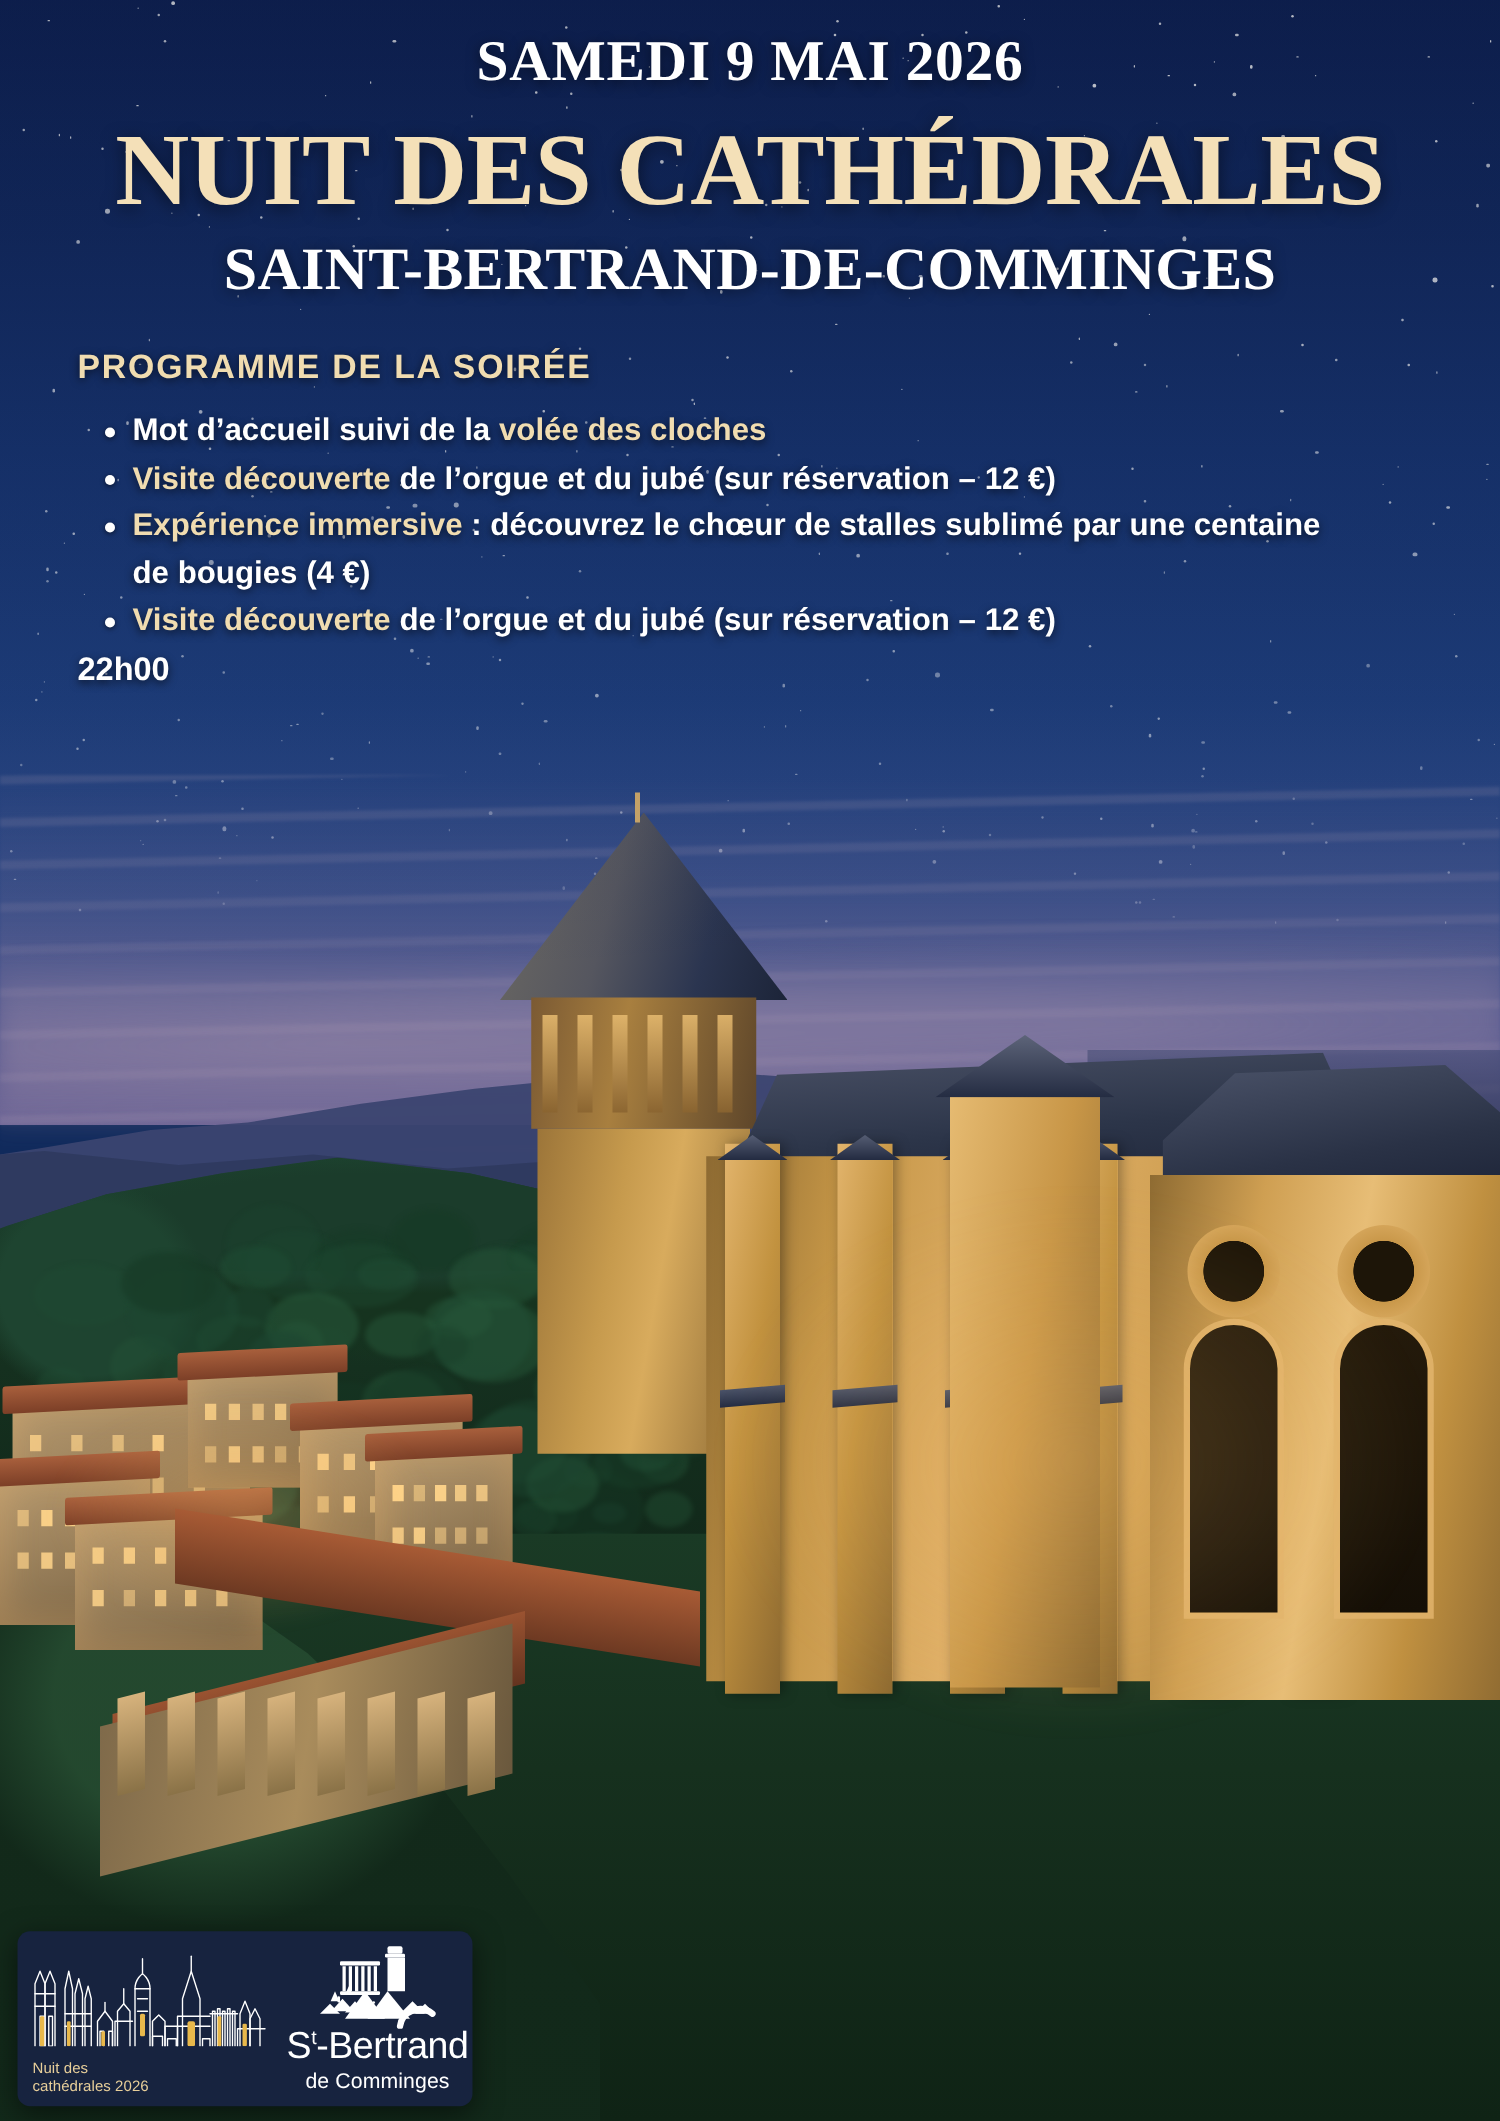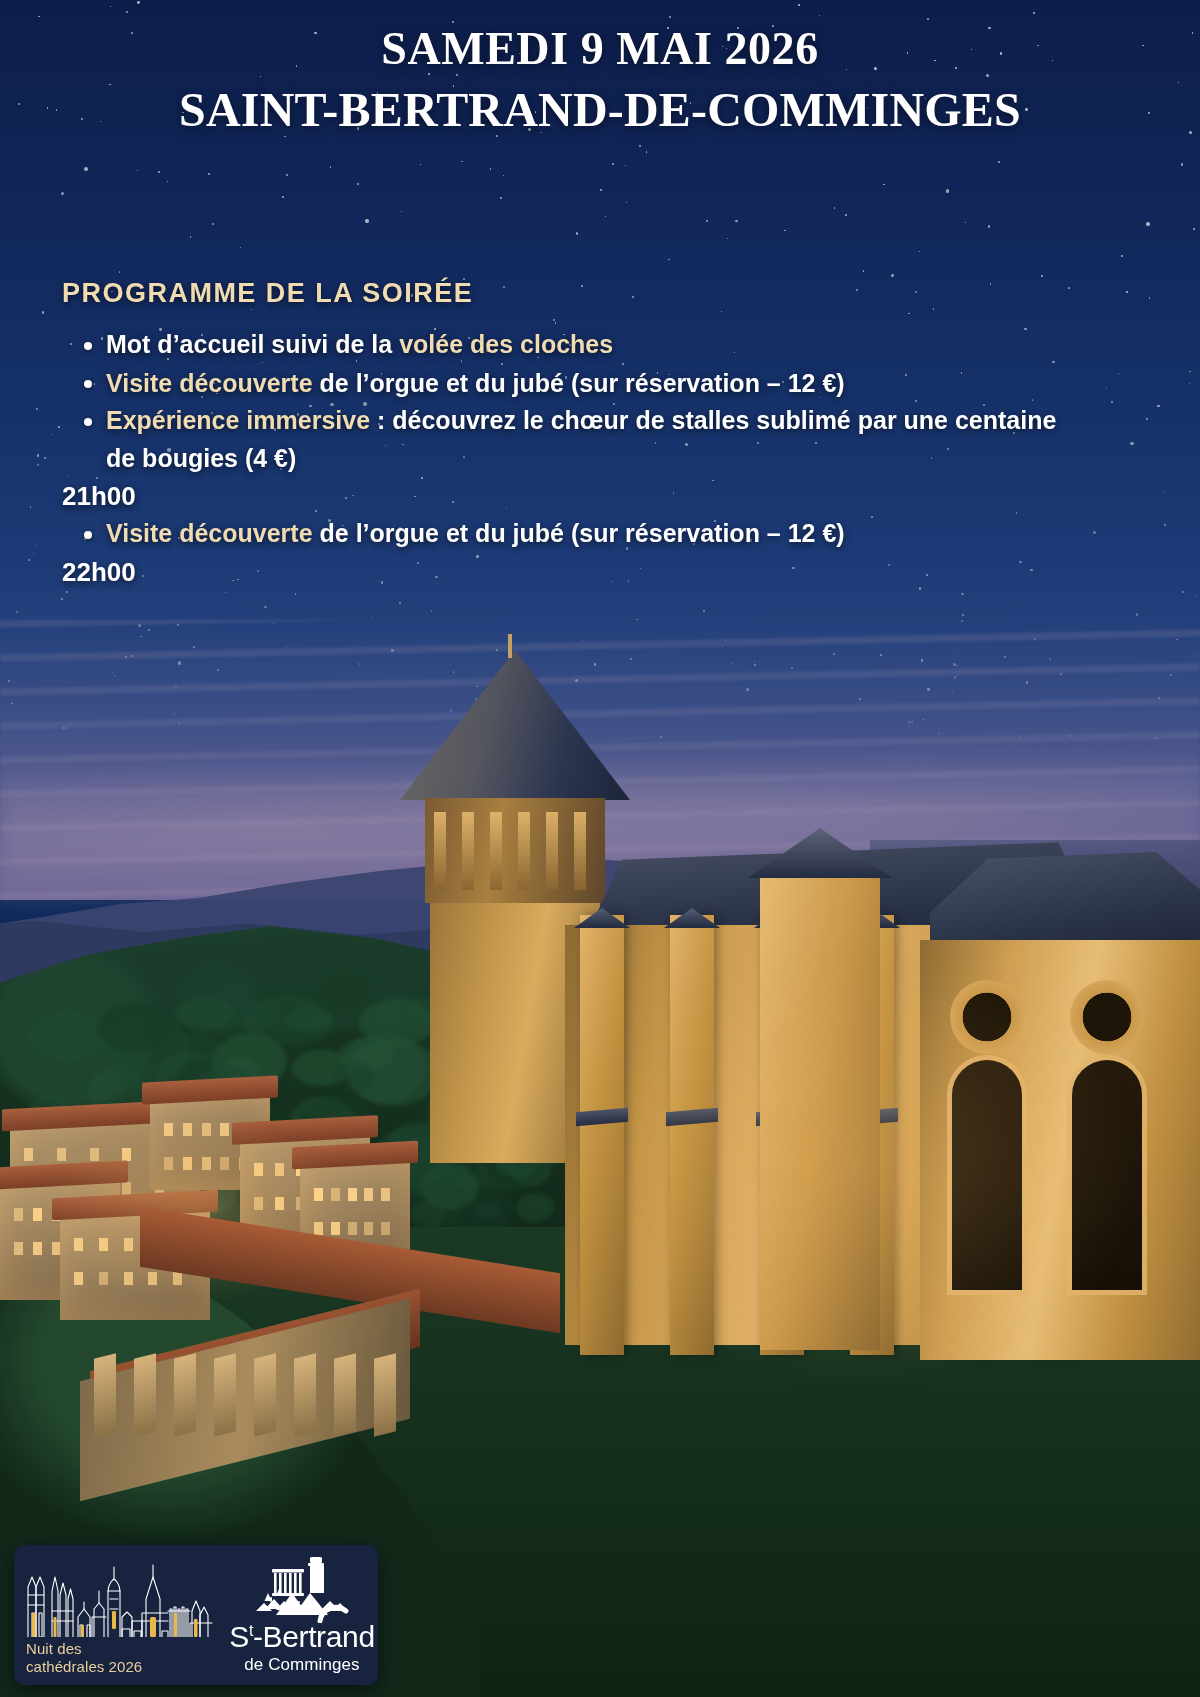--- a/index.html
+++ b/index.html
@@ -204,21 +204,21 @@
   }
   .logo-left{
     position:relative;
     width:212px;
     padding:10px 0 8px 12px;
     display:flex;flex-direction:column;justify-content:flex-end;
   }
   .skyline{position:absolute;left:8px;top:6px;width:200px;height:86px;}
   .ndc-text{
     position:relative;
-    font-size:15px;
+    font-size:12px;
     line-height:1.24;
     font-weight:400;
     color:#e8cf9a;
     letter-spacing:.005em;
   }
   .logo-right{
     flex:1;
     position:relative;
     display:flex;flex-direction:column;
     align-items:center;justify-content:flex-end;
@@ -965,39 +965,39 @@
         <div style="position: absolute; left: 120px; top: 220px; width: 820px; height: 620px; background: radial-gradient(closest-side, rgba(255, 196, 110, 0.22), rgba(255, 196, 110, 0) 70%); filter: blur(10px); pointer-events: none;"></div>
       </div>
 
     <div class="vignette"></div>
   </div>
 
   <div class="content">
 
     <div class="head">
       <div class="date">SAMEDI 9 MAI 2026</div>
+      <div class="title">NUIT DES CATHÉDRALES</div>
       <div class="subtitle">SAINT-BERTRAND-DE-COMMINGES</div>
     </div>
 
     <div class="programme">
       <div class="prog-title">PROGRAMME DE LA SOIRÉE</div>
       <div id="slots">
           <div class="slot">
             <ul class="items">
               <li><span>Mot d’accueil suivi de la </span><span class="hl">volée des cloches</span></li>
             </ul>
           </div>
           <div class="slot">
             <ul class="items">
               <li><span class="hl">Visite découverte</span><span> de l’orgue et du jubé (sur réservation – 12 €)</span></li>
               <li><span class="hl">Expérience immersive</span><span> : découvrez le chœur de stalles sublimé par une centaine de bougies (4 €)</span></li>
             </ul>
           </div>
           <div class="slot">
-            <div class="slot-time">21h00</div>
             <ul class="items">
               <li><span class="hl">Visite découverte</span><span> de l’orgue et du jubé (sur réservation – 12 €)</span></li>
             </ul>
           </div>
           <div class="slot">
             <div class="slot-time">22h00</div>
           </div>
           <div class="slot">
           </div>
         </div>

